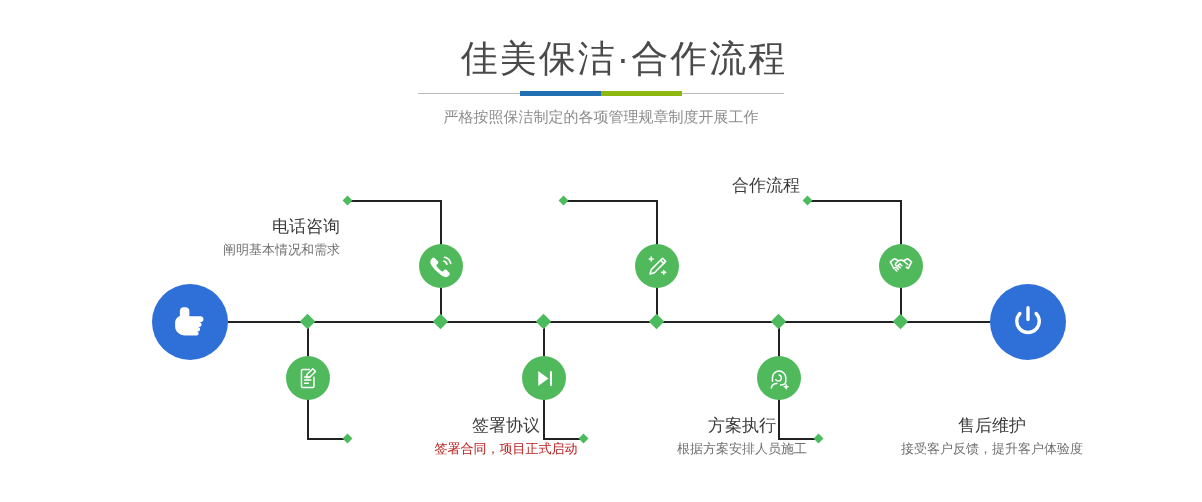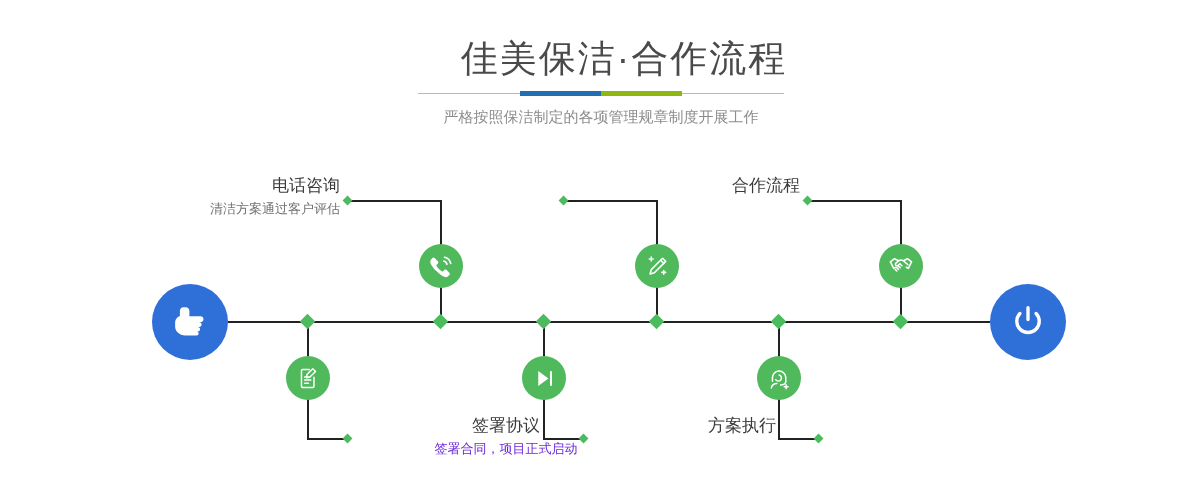--- a/index.html
+++ b/index.html
@@ -183,22 +183,22 @@
   <div class="step-node" style="left: 419px; top: 94px; background: rgb(79, 185, 92);">
     <span>
       <svg width="26" height="26" viewBox="0 0 32 32">
         <path d="M8.2 6.3c-.9-.9-2.3-.8-3.1.1L3.6 8.2c-1.2 1.4-1 3.6.2 5.9 1.3 2.5 3.6 5.4 6.4 8.2 2.8 2.8 5.7 5.1 8.2 6.4 2.3 1.2 4.5 1.4 5.9.2l1.8-1.5c.9-.8 1-2.2.1-3.1l-3.3-3.3c-.8-.8-2.1-.8-2.9 0l-1.5 1.5c-.3.3-.8.4-1.2.2-1-.5-2.4-1.5-3.9-3-1.5-1.5-2.5-2.9-3-3.9-.2-.4-.1-.9.2-1.2l1.5-1.5c.8-.8.8-2.1 0-2.9L8.2 6.3z" fill="#ffffff"></path>
         <path d="M20.5 4.2c-.6-.1-1.1.3-1.2.9-.1.6.3 1.1.9 1.2 3.4.6 6 3.2 6.6 6.6.1.5.5.9 1.1.9h.2c.6-.1 1-.6.9-1.2-.8-4.3-4.1-7.6-8.5-8.4z" fill="#ffffff"></path>
         <path d="M19.8 9c-.6-.2-1.2.2-1.3.8-.1.6.2 1.1.8 1.3 1.4.4 2.5 1.5 2.9 2.9.1.5.6.8 1.1.8h.3c.6-.2.9-.8.8-1.3-.7-2.2-2.4-3.9-4.6-4.5z" fill="#ffffff"></path>
       </svg>
     </span>
   </div>
   <div class="step-label align-right" style="left:60px; top:25px; width:280px;">
-    <div class="title" style="color: rgb(58, 58, 58);">电话咨询</div>
-    <div class="desc" style="color: rgb(112, 112, 112);">清洁方案通过客户评估</div>
+    <div class="title" style="color: rgb(58, 58, 58); margin-top: 41px;">电话咨询</div>
+    <div class="desc" style="color: rgb(112, 112, 112);">阐明基本情况和需求</div>
   </div>
 
   <div class="vline" style="left: 656px; top: 50px; height: 122px; background: rgb(34, 34, 34);"></div>
   <div class="hline" style="left: 564px; top: 50px; width: 94px; background: rgb(34, 34, 34);"></div>
   <div class="diamond small" style="left: 560px; top: 47px; background: rgb(76, 187, 94);"></div>
   <div class="diamond" style="left: 651px; top: 166px; background: rgb(76, 187, 94);"></div>
   <div class="step-node" style="left: 635px; top: 94px; background: rgb(79, 185, 92);">
     <span>
       <svg width="25" height="25" viewBox="0 0 32 32">
         <g fill="none" stroke="#ffffff" stroke-width="2" stroke-linecap="round" stroke-linejoin="round">
@@ -242,37 +242,38 @@
         <g fill="none" stroke="#ffffff" stroke-width="1.9" stroke-linecap="round" stroke-linejoin="round">
           <path d="M23 14.5V26a1.5 1.5 0 01-1.5 1.5h-13A1.5 1.5 0 017 26V6a1.5 1.5 0 011.5-1.5H17"></path>
           <path d="M11 14h6M11 18h8M11 22h5"></path>
           <path d="M21.5 3.5l3.5 3.5-7.5 7.5-4 .5.5-4z"></path>
         </g>
       </svg>
     </span>
   </div>
   <div class="step-label align-left" style="left:356px; top:265px; width:300px;">
     <div class="title" style="color: rgb(58, 58, 58);">签署协议</div>
-    <div class="desc" style="color: #6d28d9;">签署合同，项目正式启动</div>
+    <div class="desc" style="color: #b91c1c;">签署合同，项目正式启动</div>
   </div>
 
   <div class="vline" style="left: 543px; top: 172px; height: 118px; background: rgb(34, 34, 34);"></div>
   <div class="hline" style="left: 543px; top: 288px; width: 39px; background: rgb(34, 34, 34);"></div>
   <div class="diamond small" style="left: 580px; top: 285px; background: rgb(76, 187, 94);"></div>
   <div class="diamond" style="left: 538px; top: 166px; background: rgb(76, 187, 94);"></div>
   <div class="step-node" style="left: 522px; top: 206px; background: rgb(79, 185, 92);">
     <span>
       <svg width="25" height="25" viewBox="0 0 32 32">
         <path d="M8 6.5l13 9.5-13 9.5z" fill="#ffffff"></path>
         <rect x="23" y="6.5" width="2.6" height="19" rx="1.3" fill="#ffffff"></rect>
       </svg>
     </span>
   </div>
   <div class="step-label align-left" style="left:592px; top:265px; width:300px;">
     <div class="title" style="color: rgb(58, 58, 58); font-family: Liberation Serif, serif;">方案执行</div>
+    <div class="desc" style="color: rgb(112, 112, 112);">根据方案安排人员施工</div>
   </div>
 
   <div class="vline" style="left: 778px; top: 172px; height: 118px; background: rgb(34, 34, 34);"></div>
   <div class="hline" style="left: 778px; top: 288px; width: 39px; background: rgb(34, 34, 34);"></div>
   <div class="diamond small" style="left: 815px; top: 285px; background: rgb(76, 187, 94);"></div>
   <div class="diamond" style="left: 773px; top: 166px; background: rgb(76, 187, 94);"></div>
   <div class="step-node" style="left: 757px; top: 206px; background: rgb(79, 185, 92);">
     <span>
       <svg width="25" height="25" viewBox="0 0 32 32">
         <g fill="none" stroke="#ffffff" stroke-width="1.9" stroke-linecap="round" stroke-linejoin="round">
@@ -280,20 +281,24 @@
           <path d="M7 15v4.5M24 15v4.5"></path>
           <path d="M24 19.5c0 2.6-2 4.3-4.5 4.6"></path>
           <circle cx="17.8" cy="24.3" r="1.2" fill="#ffffff" stroke="none"></circle>
           <path d="M15.5 11.5a4 4 0 11-4.4 6"></path>
           <path d="M5.5 28c.8-3.5 3.6-5.6 7.2-5.6"></path>
           <path d="M22 26.5h5M24.5 24v5"></path>
         </g>
       </svg>
     </span>
   </div>
+  <div class="step-label align-left" style="left:827px; top:265px; width:330px;">
+    <div class="title" style="color: rgb(58, 58, 58);">售后维护</div>
+    <div class="desc" style="color: rgb(112, 112, 112);">接受客户反馈，提升客户体验度</div>
+  </div>
 
   <div class="endpoint" style="left: 152px; top: 134px; background: rgb(47, 111, 216);">
     <span>
       <svg width="40" height="40" viewBox="0 0 32 32">
         <path d="M12.6 4.2c1.6 0 2.9 1.3 2.9 2.9v4.3h8.9c1.3 0 2.4 1 2.4 2.3s-1.1 2.3-2.4 2.3h-1.1c1.1 0 2 .9 2 2s-.9 2-2 2h-1c1 0 1.8.8 1.8 1.8s-.8 1.8-1.8 1.8h-1c.9 0 1.6.7 1.6 1.6s-.7 1.6-1.6 1.6h-9.1c-2.4 0-4.4-.9-6-2.4-1.3-1.3-2.1-3-2.1-4.9v-3.3c0-2.4 1.6-4.4 3.8-5.1V7.1c0-1.6 1.3-2.9 2.7-2.9z" fill="#ffffff"></path>
       </svg>
     </span>
   </div>
 
   <div class="endpoint" style="left: 990px; top: 134px; background: rgb(47, 111, 216);">

